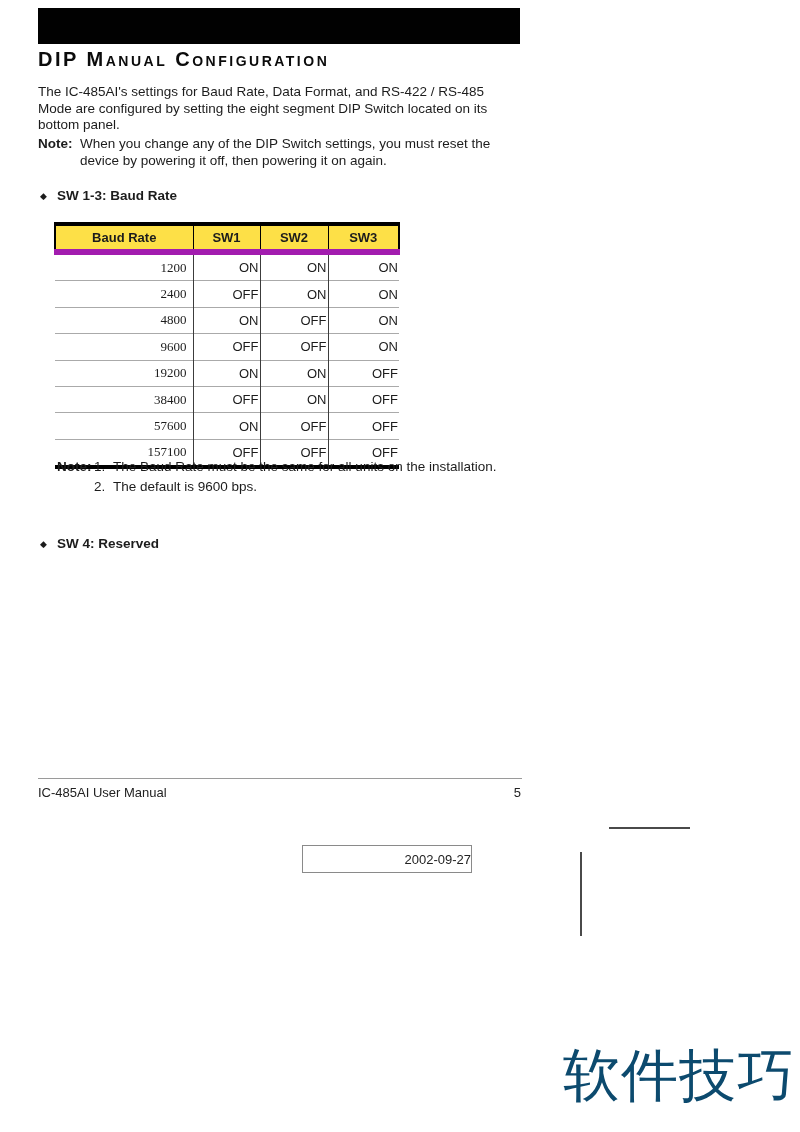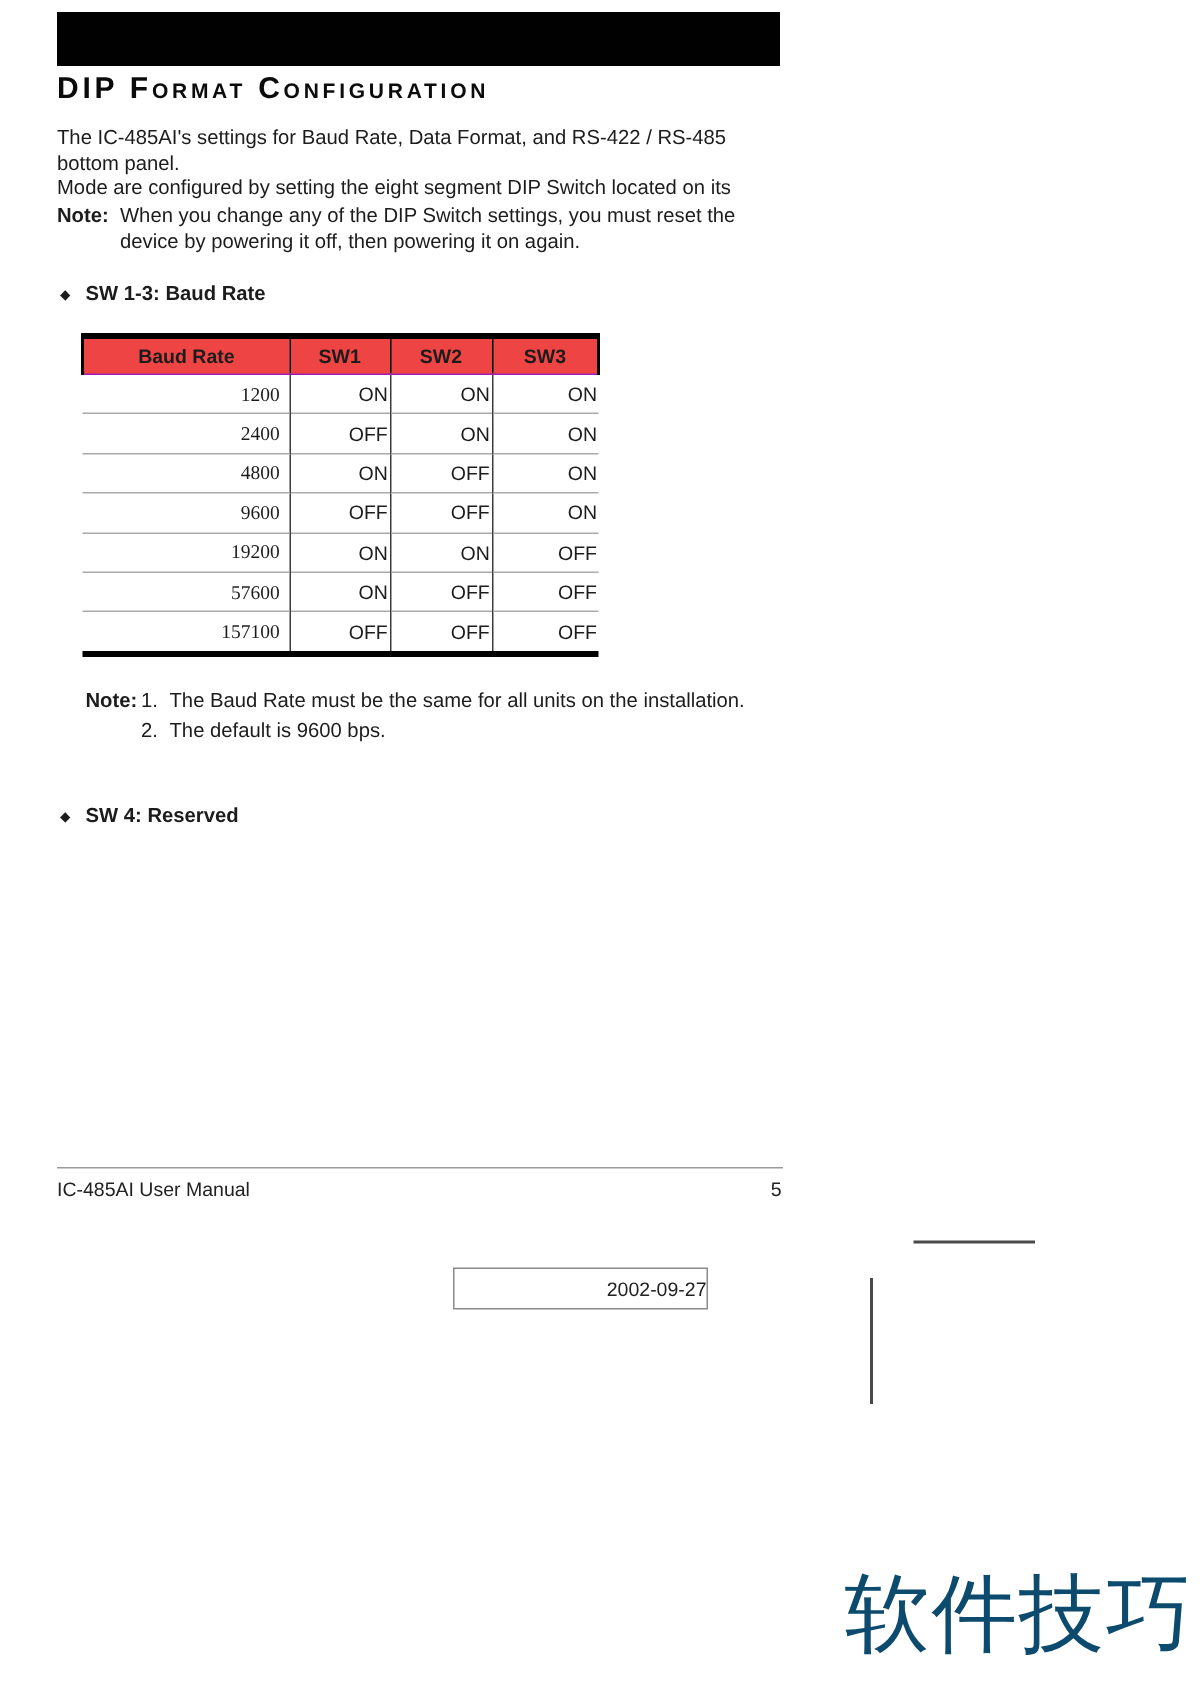--- a/index.html
+++ b/index.html
@@ -24,22 +24,22 @@
   .baud-table{
     position:absolute;left:54px;top:222px;width:344px;
     border-collapse:collapse;table-layout:fixed;font-size:13px;
     border-top:4px solid #000;border-bottom:4px solid #000;
   }
   .baud-table col.c1{width:138px}
   .baud-table col.c2{width:67px}
   .baud-table col.c3{width:68px}
   .baud-table col.c4{width:71px}
   .baud-table th{
-    background:#ef4444;height:21px;font-weight:bold;text-align:center;
-    border-bottom:1px solid #a21caf;
+    background:#fde047;height:21px;font-weight:bold;text-align:center;
+    border-bottom:6px solid #a21caf;
   }
   .baud-table th:first-child{border-left:2px solid #000;}
   .baud-table th:last-child{border-right:2px solid #000;}
   .baud-table th:nth-child(n+2){border-left:1px solid #000;}
   .baud-table td{height:23.4px;border-top:1px solid #aaaaaa;text-align:right;}
   .baud-table td:nth-child(n+2){border-left:1px solid #3c3c3c;}
   .baud-table td:first-child{text-align:right;padding-right:6px;font-family:Liberation Serif, serif;}
 
   .table-note{position:absolute;left:57px;top:457px;font-size:13.5px;}
   .table-note .row{display:flex;line-height:20px;}
@@ -61,26 +61,26 @@
   .watermark{
     position:absolute;left:563px;top:1038px;font-size:57px;color:#0c4a6e;
     white-space:nowrap;letter-spacing:1px;
   }
 </style>
 </head>
 <body>
 
 <div class="black-bar"></div>
 
-<div class="doc-title">DIP Format Configuration</div>
+<div class="doc-title">DIP Manual Configuration</div>
 
 <div class="intro">
   <div>The IC-485AI's settings for Baud Rate, Data Format, and RS-422 / RS-485</div>
+  <div>Mode are configured by setting the eight segment DIP Switch located on its</div>
   <div>bottom panel.</div>
-  <div>Mode are configured by setting the eight segment DIP Switch located on its</div>
 </div>
 
 <div class="note1">
   <span class="note-label">Note:</span>
   <span class="note-body">
     <div>When you change any of the DIP Switch settings, you must reset the</div>
     <div>device by powering it off, then powering it on again.</div>
   </span>
 </div>
 
@@ -129,20 +129,26 @@
       <td>OFF</td>
       <td>ON</td>
     </tr>
     <tr>
       <td>19200</td>
       <td>ON</td>
       <td>ON</td>
       <td>OFF</td>
     </tr>
     <tr>
+      <td>38400</td>
+      <td>OFF</td>
+      <td>ON</td>
+      <td>OFF</td>
+    </tr>
+    <tr>
       <td>57600</td>
       <td>ON</td>
       <td>OFF</td>
       <td>OFF</td>
     </tr>
     <tr>
       <td>157100</td>
       <td>OFF</td>
       <td>OFF</td>
       <td>OFF</td>

